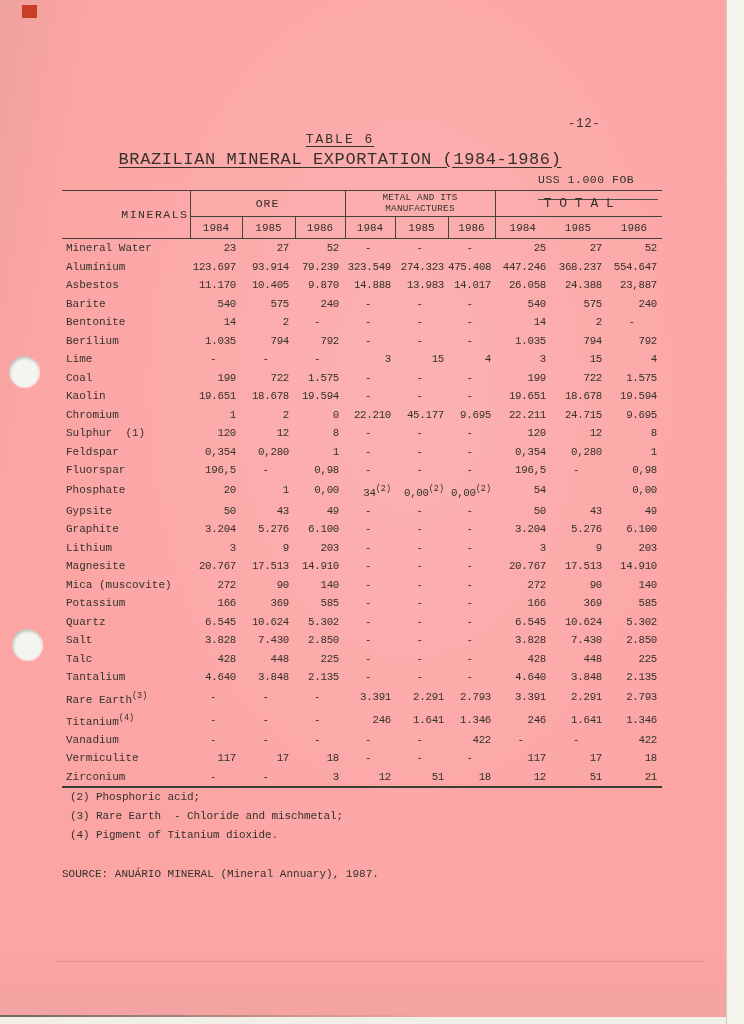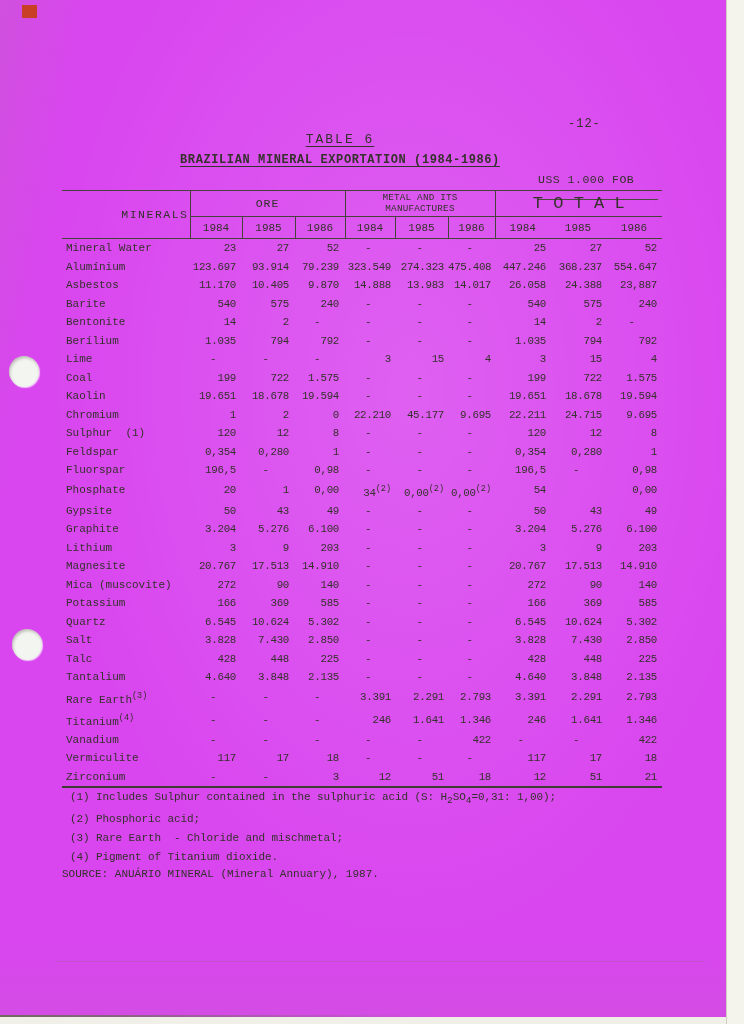--- a/index.html
+++ b/index.html
@@ -1,49 +1,49 @@
 <!DOCTYPE html>
 <html><head>
 <meta charset="utf-8">
 <style>
   html,body{margin:0;padding:0;width:744px;height:1024px;overflow:hidden;}
   body{font-family:"Liberation Mono","DejaVu Sans Mono",monospace;background:#b9b6aa;}
-  .paper{position:absolute;left:0;top:0;width:744px;height:1024px;background:#d946ef;color:#34322b;}
+  .paper{position:absolute;left:0;top:0;width:744px;height:1024px;background:#fca5a5;color:#34322b;}
   .paper::before{content:"";position:absolute;inset:0;pointer-events:none;
     background:
       radial-gradient(ellipse at 55% 38%, rgba(255,255,255,0.14), rgba(255,255,255,0) 62%),
       linear-gradient(100deg, rgba(150,142,118,0.14) 0%, rgba(0,0,0,0) 10%),
       linear-gradient(0deg, rgba(150,142,118,0.10) 0%, rgba(0,0,0,0) 8%);}
   .edge-right{position:absolute;right:0;top:0;width:17px;height:100%;background:#f4f3ec;border-left:1px solid #cfccbf;}
   .edge-bottom{position:absolute;left:0;bottom:0;width:100%;height:7px;background:#f1f0e8;}
   .edge-bottom-line{position:absolute;left:0;bottom:7px;width:58%;height:2px;
     background:linear-gradient(90deg,#6e6a5c 0%, rgba(110,106,92,0.25) 70%, rgba(110,106,92,0) 100%);}
   .crease{position:absolute;left:55px;top:961px;width:650px;height:1px;background:rgba(110,104,84,0.22);}
   .red-mark{position:absolute;left:22px;top:5px;width:15px;height:13px;background:#c93f26;}
   .hole{position:absolute;width:30px;height:31px;border-radius:50%;background:#f3f5f1;
     box-shadow:inset 1px 2px 3px rgba(90,86,70,0.35), 1px 1px 1px rgba(255,255,255,0.7);}
   .hole.h1{left:9px;top:356px;}
   .hole.h2{left:12px;top:629px;}
 
   .page-number{position:absolute;left:568px;top:117px;font-size:12px;letter-spacing:1px;}
   .title-wrap{position:absolute;left:0;top:130px;width:680px;text-align:center;}
   .title-wrap .t{font-size:13px;letter-spacing:2px;text-decoration:underline;text-underline-offset:3px;}
   .subtitle-wrap{position:absolute;left:0;top:150px;width:680px;text-align:center;}
-  .subtitle-wrap .t{font-size:12px;letter-spacing:0.6px;text-decoration:underline;text-underline-offset:3px;font-weight:bold;}
+  .subtitle-wrap .t{font-size:17px;letter-spacing:0.6px;text-decoration:underline;text-underline-offset:3px;}
   .unit-label{position:absolute;left:538px;top:173px;width:120px;font-size:11.5px;letter-spacing:0.5px;
     border-bottom:1px solid #4a473e;padding-bottom:13px;}
 
   table.mtable{position:absolute;left:62px;top:190px;width:600px;border-collapse:collapse;table-layout:fixed;
     font-size:11px;color:#34322b;border-top:1.5px solid #45423a;border-bottom:2px solid #3f3c34;}
   table.mtable th{font-weight:normal;}
   th.minerals{font-size:11.5px;letter-spacing:1.5px;border-right:1.5px solid #45423a;border-bottom:1.5px solid #45423a;text-align:right;vertical-align:middle;}
   th.grp{border-bottom:1.2px solid #45423a;text-align:center;vertical-align:middle;height:23px;}
   th.grp-ore{font-size:11.5px;letter-spacing:1px;border-right:1.2px solid #45423a;}
   th.grp-metal{font-size:9.3px;letter-spacing:0.2px;line-height:1.12;border-right:1.2px solid #45423a;padding:0 2px;}
-  th.grp-total{font-size:17px;text-align:center;}
+  th.grp-total{font-size:13px;text-align:center;}
   th.yr{height:19px;text-align:center;font-size:11px;border-bottom:1.5px solid #45423a;}
   th.yr.vline{border-right:1.2px solid #45423a;}
   tbody td{height:18.5px;line-height:18.5px;padding:0;font-size:10.8px;letter-spacing:-0.3px;white-space:pre;}
   td.mineral{text-align:left;padding-left:4px;font-size:11px;letter-spacing:0;}
   td.val{text-align:right;}
   td.val.dash{text-align:center;}
   td.c0,td.c1,td.c2{padding-right:6px;}
   td.c3,td.c4,td.c5{padding-right:4px;}
   td.c6,td.c7{padding-right:4px;}
   td.c8{padding-right:5px;}
@@ -452,21 +452,20 @@
           <td class="val c4">51</td>
           <td class="val c5">18</td>
           <td class="val c6">12</td>
           <td class="val c7">51</td>
           <td class="val c8">21</td>
         </tr>
       </tbody>
   </table>
 
   <div class="footnotes">
-      <div class="fn">(1) Includes Sulphur contained in the sulphuric acid (S: H<sub>2</sub>SO<sub>4</sub>=0,31: 1,00);</div>
       <div class="fn">(2) Phosphoric acid;</div>
       <div class="fn">(3) Rare Earth  - Chloride and mischmetal;</div>
       <div class="fn">(4) Pigment of Titanium dioxide.</div>
     </div>
   <div class="source-line">SOURCE: ANUÁRIO MINERAL (Mineral Annuary), 1987.</div>
 
   <div class="crease"></div>
   <div class="edge-bottom-line"></div>
   <div class="edge-bottom"></div>
   <div class="edge-right"></div>

